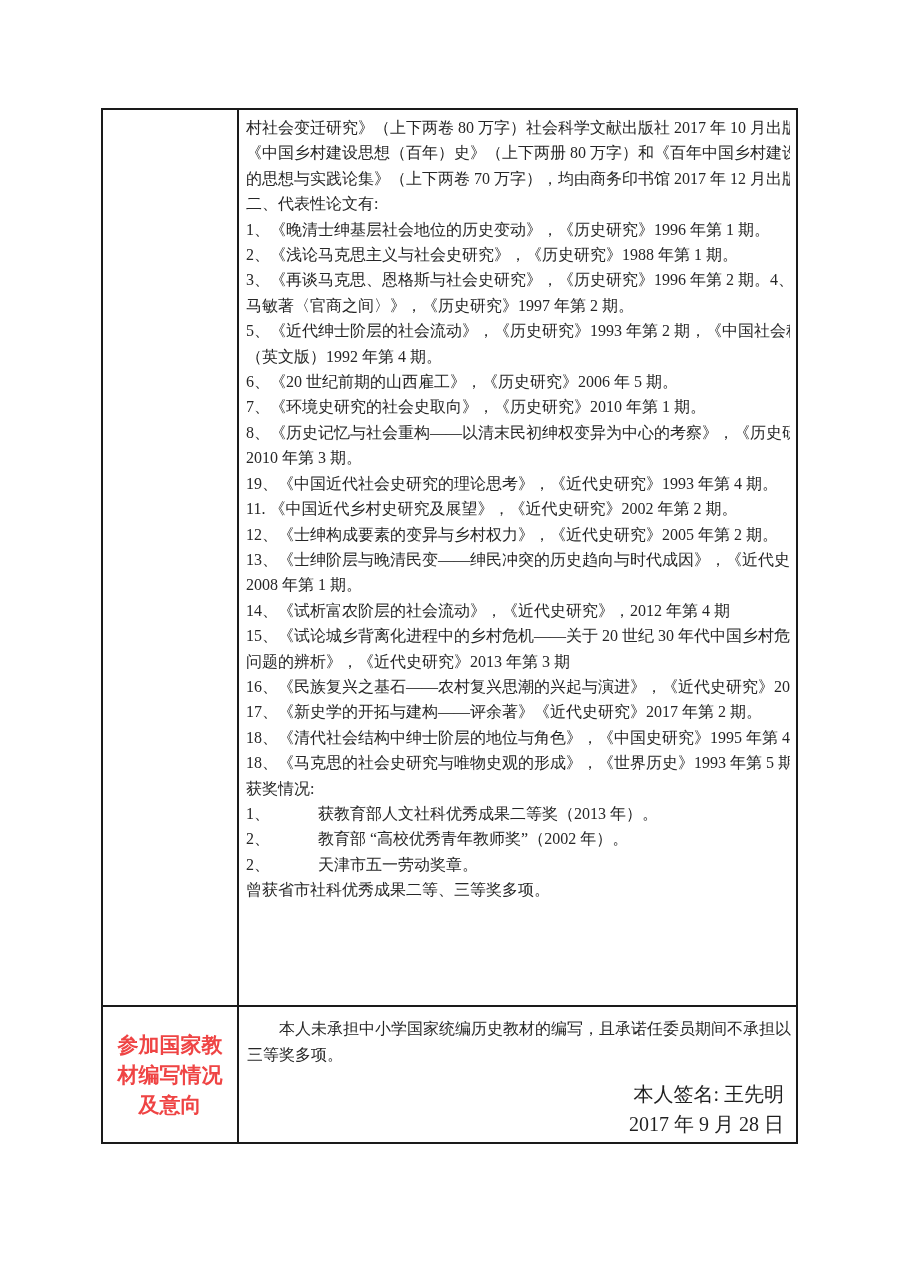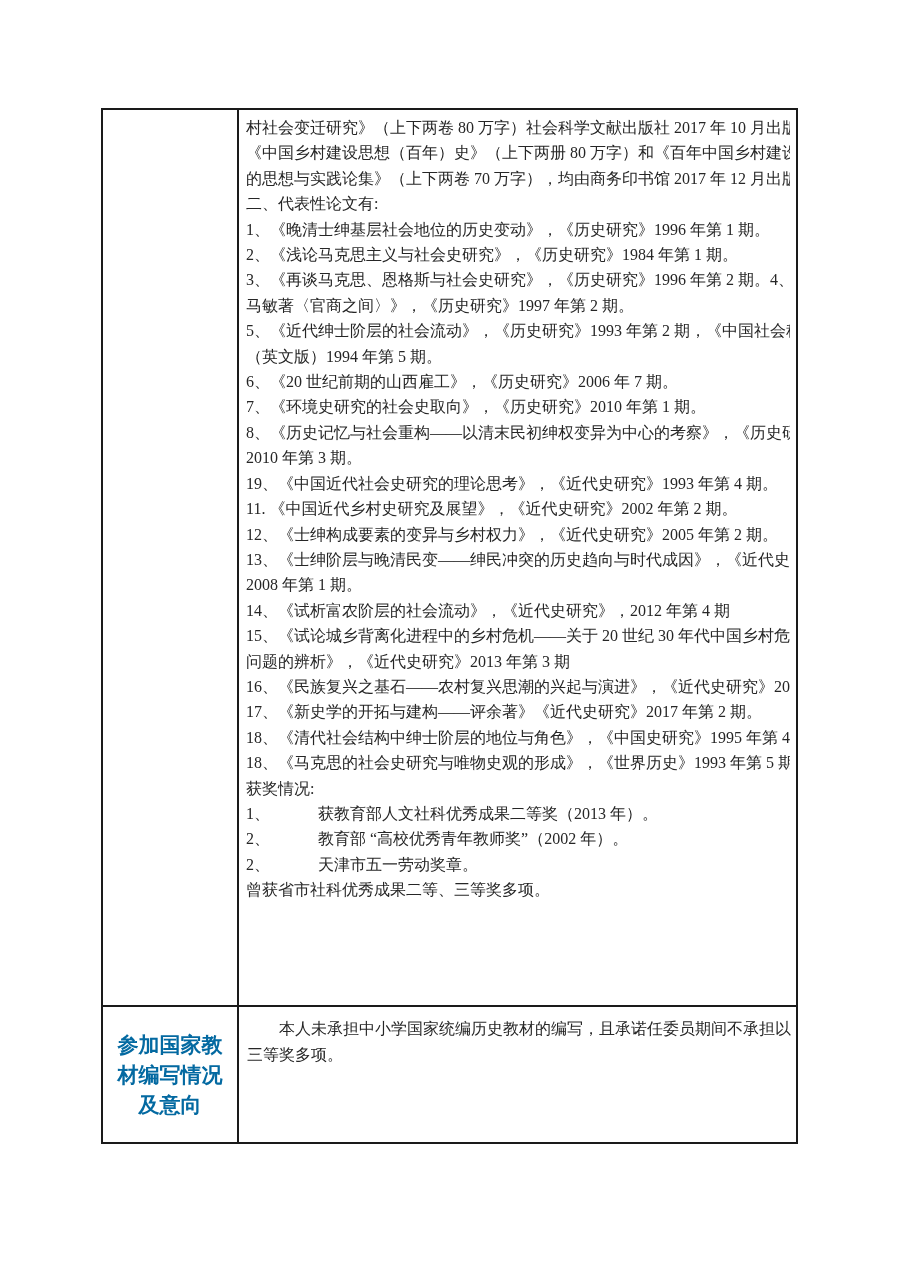--- a/index.html
+++ b/index.html
@@ -41,21 +41,21 @@
 
   .label-cell {
     display: flex;
     flex-direction: column;
     justify-content: center;
     align-items: center;
     text-align: center;
     font-weight: bold;
     font-size: 21px;
     line-height: 30px;
-    color: #0369a1;
+    color: #ef4444;
   }
 
   .commitment-cell {
     position: relative;
     padding: 9px 0 0 8px;
     font-size: 16px;
     line-height: 26px;
     color: #262626;
   }
   .signature-block {
@@ -75,26 +75,26 @@
   <div class="form-table">
 
     <div class="row row-publications">
       <div class="cell cell-left"></div>
       <div class="cell cell-right publications-cell">
           <div class="text-line">村社会变迁研究》（上下两卷 80 万字）社会科学文献出版社 2017 年 10 月出版；</div>
           <div class="text-line">《中国乡村建设思想（百年）史》（上下两册 80 万字）和《百年中国乡村建设</div>
           <div class="text-line">的思想与实践论集》（上下两卷 70 万字），均由商务印书馆 2017 年 12 月出版。</div>
           <div class="text-line">二、代表性论文有:</div>
           <div class="text-line">1、《晚清士绅基层社会地位的历史变动》，《历史研究》1996 年第 1 期。</div>
-          <div class="text-line">2、《浅论马克思主义与社会史研究》，《历史研究》1984 年第 1 期。</div>
+          <div class="text-line">2、《浅论马克思主义与社会史研究》，《历史研究》1988 年第 1 期。</div>
           <div class="text-line">3、《再谈马克思、恩格斯与社会史研究》，《历史研究》1996 年第 2 期。4、《评</div>
           <div class="text-line">马敏著〈官商之间〉》，《历史研究》1997 年第 2 期。</div>
           <div class="text-line">5、《近代绅士阶层的社会流动》，《历史研究》1993 年第 2 期，《中国社会科学》</div>
-          <div class="text-line">（英文版）1994 年第 5 期。</div>
-          <div class="text-line">6、《20 世纪前期的山西雇工》，《历史研究》2006 年 7 期。</div>
+          <div class="text-line">（英文版）1992 年第 4 期。</div>
+          <div class="text-line">6、《20 世纪前期的山西雇工》，《历史研究》2006 年 5 期。</div>
           <div class="text-line">7、《环境史研究的社会史取向》，《历史研究》2010 年第 1 期。</div>
           <div class="text-line">8、《历史记忆与社会重构——以清末民初绅权变异为中心的考察》，《历史研究》</div>
           <div class="text-line">2010 年第 3 期。</div>
           <div class="text-line">19、《中国近代社会史研究的理论思考》，《近代史研究》1993 年第 4 期。</div>
           <div class="text-line">11. 《中国近代乡村史研究及展望》，《近代史研究》2002 年第 2 期。</div>
           <div class="text-line">12、《士绅构成要素的变异与乡村权力》，《近代史研究》2005 年第 2 期。</div>
           <div class="text-line">13、《士绅阶层与晚清民变——绅民冲突的历史趋向与时代成因》，《近代史研究》</div>
           <div class="text-line">2008 年第 1 期。</div>
           <div class="text-line">14、《试析富农阶层的社会流动》，《近代史研究》，2012 年第 4 期</div>
           <div class="text-line">15、《试论城乡背离化进程中的乡村危机——关于 20 世纪 30 年代中国乡村危机</div>
@@ -115,17 +115,21 @@
       <div class="cell cell-left label-cell">
           <div class="label-line">参加国家教</div>
           <div class="label-line">材编写情况</div>
           <div class="label-line">及意向</div>
         </div>
       <div class="cell cell-right commitment-cell">
         <div>
             <div class="text-line">　　本人未承担中小学国家统编历史教材的编写，且承诺任委员期间不承担以</div>
             <div class="text-line">三等奖多项。</div>
           </div>
+        <div class="signature-block">
+          <div>本人签名: 王先明</div>
+          <div>2017 年 9 月 28 日</div>
+        </div>
       </div>
     </div>
 
   </div>
 </div>
 
 </body></html>

